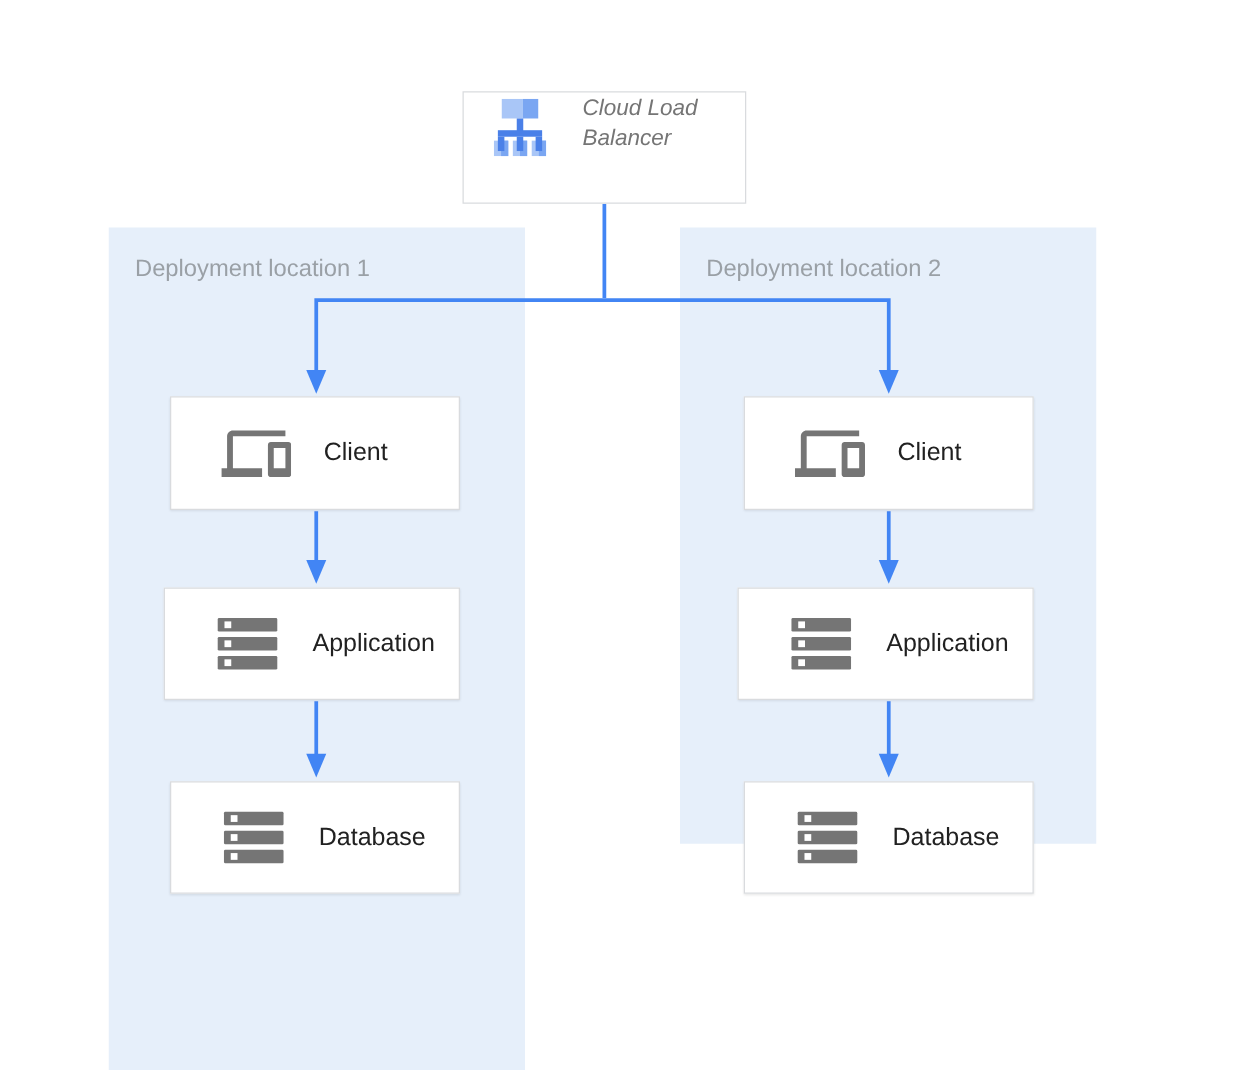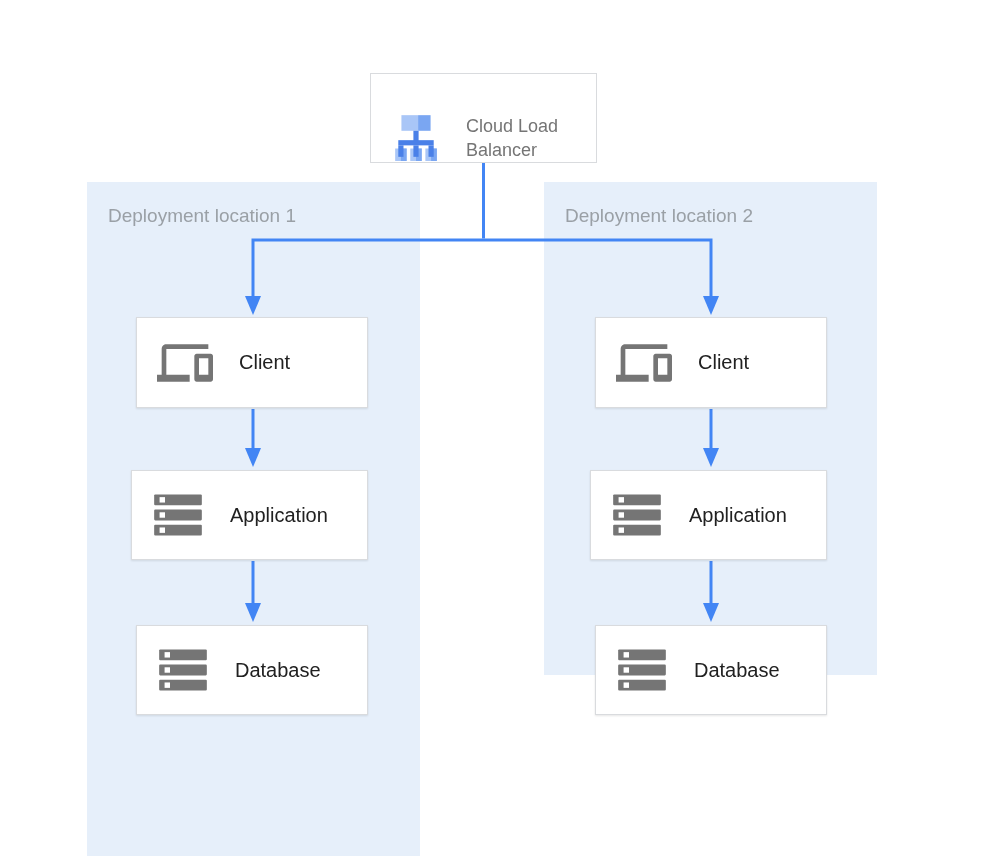--- a/index.html
+++ b/index.html
@@ -17,28 +17,28 @@
   .ahead{fill:var(--arrow,#4285f4); stroke:none;}
   .zone{position:absolute; background:var(--zone-bg,#e6effa);}
   .zone-label{
     position:absolute; left:21px; top:23px;
     font-size:19px; color:var(--zone-label,#9aa0a6); white-space:nowrap;
   }
   .node{
     position:absolute; box-sizing:border-box; background:#fff;
     border:1px solid var(--box-border,#d9dbde);
     box-shadow:0 1px 2px rgba(0,0,0,0.10);
-    display:flex; align-items:center;
+    display:flex; align-items:center;padding-left:20px;
   }
   .node .icon{margin-left:20px; flex:0 0 auto; color:var(--icon-gray,#757575);}
   .node .label{margin-left:26px; font-size:20px; color:var(--node-text,#212121); white-space:nowrap;}
   .lb-box{
     position:absolute; left:370px; top:73px; width:227px; height:90px;
     box-sizing:border-box; background:#fff; border:1px solid var(--box-border,#d9dbde);
-    display:flex; align-items:flex-end;
+    display:flex; align-items:flex-start;font-style:italic;
   }
   .lb-box .icon{margin-left:20px; flex:0 0 auto;}
   .lb-label{margin-left:25px; width:116px; font-size:18px; line-height:24px; color:var(--lb-text,#757575);}
 </style>
 </head>
 <body>
 
 <svg width="0" height="0" style="position:absolute" aria-hidden="true">
   <defs>
     <symbol id="icon-devices" viewBox="0 0 24 24">

